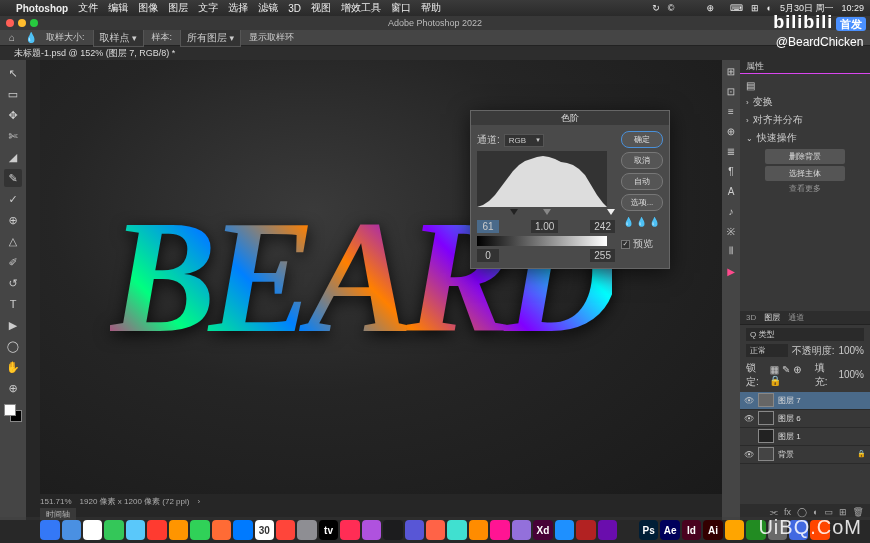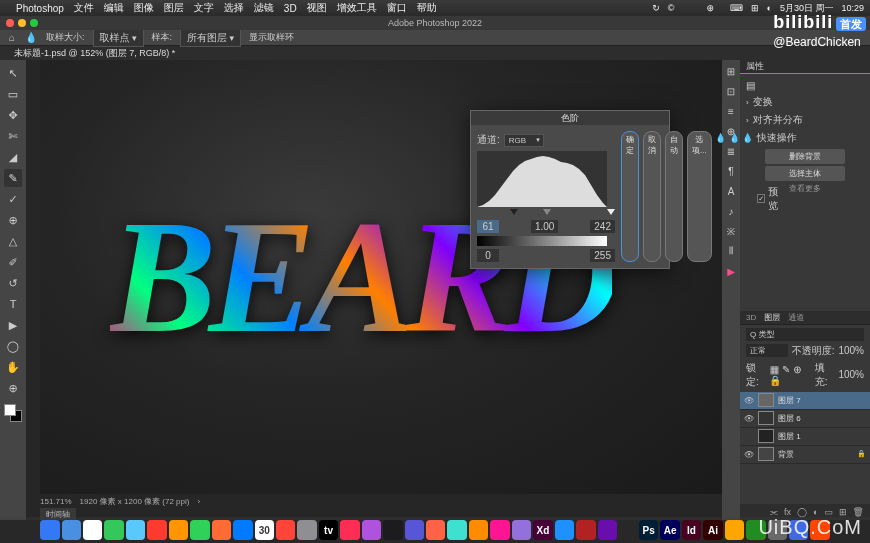--- a/index.html
+++ b/index.html
@@ -53,52 +53,52 @@
 .layer-row.sel{background:#4a6a8a}
 .layer-row .eye{width:10px;font-size:8px}
 .layer-row .thumb{width:16px;height:14px;background:#666;border:1px solid #888}
 .layer-row .name{font-size:8px;color:#ddd}
 .layers-footer{height:16px;background:#2d2d2d;display:flex;align-items:center;justify-content:flex-end;gap:6px;padding:0 6px}
 .layers-footer span{font-size:9px;color:#aaa}
 .dialog{position:absolute;top:110px;left:470px;width:200px;background:#4a4a4a;border:1px solid #666;box-shadow:0 4px 20px rgba(0,0,0,0.6);z-index:100}
 .dialog-title{height:14px;background:#3a3a3a;text-align:center;font-size:9px;color:#ddd;line-height:14px}
 .dialog-body{padding:6px;display:flex;gap:6px}
 .dialog-left{flex:1}
-.dialog-right{width:42px;display:flex;flex-direction:row;gap:4px}
+.dialog-right{width:42px;display:flex;flex-direction:column;gap:4px}
 .dlg-row{display:flex;align-items:center;gap:4px;padding:2px 0;font-size:8px;color:#ccc}
 .dlg-drop{background:#333;padding:1px 14px 1px 4px;font-size:8px;border:1px solid #555;flex:1;text-align:left;position:relative}
 .dlg-drop::after{content:'▾';position:absolute;right:3px;font-size:7px}
 .dlg-btn{background:#555;border:1px solid #777;padding:2px 4px;font-size:8px;color:#ddd;text-align:center;border-radius:8px}
 .dlg-btn.primary{border-color:#4a90d9}
 .histogram{width:130px;height:56px;background:#333;position:relative;margin:2px 0}
 .histogram svg{width:100%;height:100%}
 .slider-track{position:relative;height:10px;margin:1px 0}
 .slider-track .tri{position:absolute;width:0;height:0;border-left:4px solid transparent;border-right:4px solid transparent;top:0}
 .slider-track .tri.black{border-top:6px solid #222;left:24%}
 .slider-track .tri.gray{border-top:6px solid #888;left:48%}
 .slider-track .tri.white{border-top:6px solid #eee;left:94%}
 .slider-vals{display:flex;justify-content:space-between;font-size:8px}
 .slider-vals span{background:#333;padding:1px 4px;min-width:22px;text-align:center}
 .gradient{width:130px;height:10px;background:linear-gradient(to right,#000,#fff);margin:3px 0}
 .checkbox{display:flex;align-items:center;gap:3px;font-size:8px;margin-top:4px}
 .checkbox .box{width:9px;height:9px;background:#333;border:1px solid #777;display:flex;align-items:center;justify-content:center;font-size:7px}
-.overlay-logo{position:absolute;top:12px;right:4px;z-index:200;text-align:left}
+.overlay-logo{position:absolute;top:12px;right:4px;z-index:200;text-align:center}
 .overlay-logo .bili{font-size:18px;color:#fff;font-weight:bold;letter-spacing:1px}
 .overlay-logo .badge{background:#4a90ff;color:#fff;padding:1px 4px;font-size:11px;border-radius:3px;font-weight:bold}
 .overlay-logo .author{font-size:12px;color:#fff;margin-top:2px}
 .watermark{position:absolute;bottom:4px;right:8px;font-size:20px;color:rgba(255,255,255,0.85);z-index:200;font-weight:300;letter-spacing:1px}
 .dock{position:absolute;bottom:0;left:0;right:0;height:26px;background:rgba(60,60,60,0.35);display:flex;align-items:center;justify-content:center;gap:2px;padding:0 40px;z-index:150}
 .dock .app{width:20px;height:20px;border-radius:4px;display:flex;align-items:center;justify-content:center;font-size:10px;color:#fff;font-weight:bold}
 </style>
 </head>
 <body>
 
 <div class="menubar">
   <span class="apple"></span>
-  <span style="font-weight:normal">Photoshop</span>
+  <span style="font-weight:bold">Photoshop</span>
   <span>文件</span>
   <span>编辑</span>
   <span>图像</span>
   <span>图层</span>
   <span>文字</span>
   <span>选择</span>
   <span>滤镜</span>
   <span>3D</span>
   <span>视图</span>
   <span>增效工具</span>

